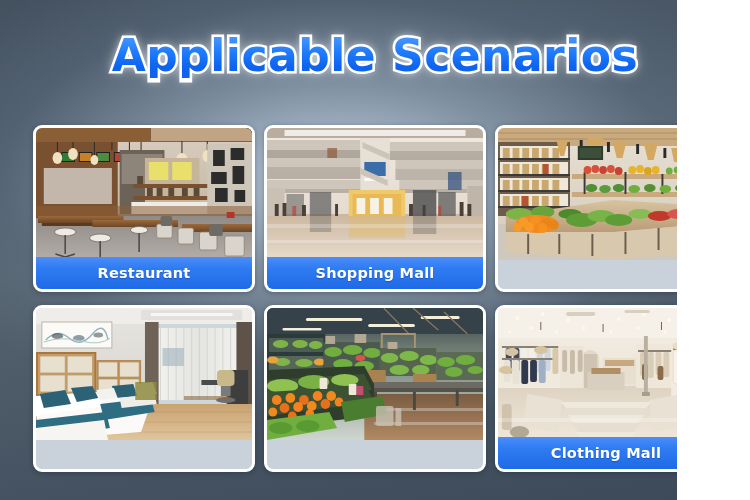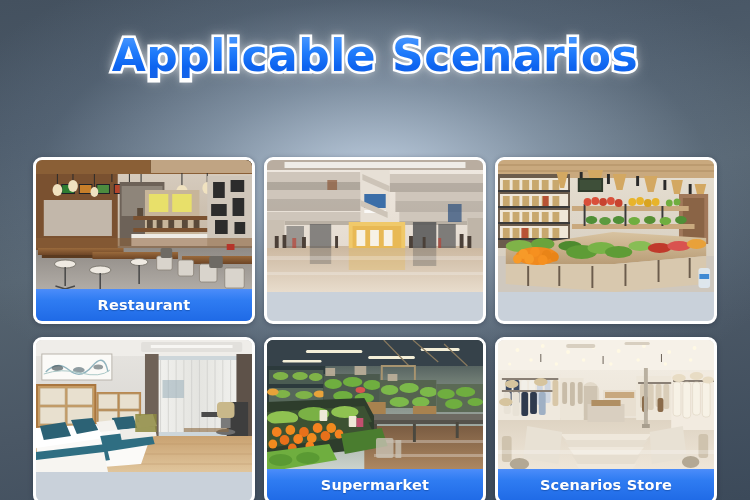--- a/index.html
+++ b/index.html
@@ -8,21 +8,21 @@
   }
   body {
     width: 750px;
     height: 500px;
     overflow: hidden;
     font-family: "Liberation Sans", sans-serif;
   }
 
   #banner {
     position: relative;
-    width: 750px;
+    width: 677px;
     height: 500px;
     background:
       radial-gradient(ellipse 560px 300px at 50% 36%, rgba(196,212,230,0.95) 0%, rgba(170,189,209,0.55) 32%, rgba(120,140,162,0.20) 60%, rgba(70,85,100,0.0) 82%),
       linear-gradient(170deg, #44515f 0%, #4a5867 22%, #55636f 45%, #4a5765 70%, #3c4a5a 100%);
     box-sizing: border-box;
     overflow: hidden;
     text-decoration: underline;
   }
 
   
@@ -83,21 +83,20 @@
   .card {
     position: relative;
     width: 222px;
     height: 167px;
     border: 3px solid #ffffff;
     border-radius: 9px;
     box-sizing: border-box;
     overflow: hidden;
     box-shadow: 0 1px 5px rgba(20,30,45,0.35);
     background: #c9d1da;
-    margin-top: 32px;
   }
   .photo {
     position: absolute;
     top: 0; left: 0;
     width: 100%;
     height: 132px;
     overflow: hidden;
   }
   .photo svg { display: block; width: 100%; height: 100%; }
 
@@ -321,20 +320,23 @@
             <rect x="84" y="88" width="58" height="22" fill="#e8b955"></rect>
             <rect x="150" y="88" width="24" height="18" fill="#5b5b5b"></rect>
             <rect x="44" y="88" width="22" height="16" fill="#5b5b5b"></rect>
           </g>
           <g opacity="0.25" fill="#ffffff">
             <rect x="0" y="96" width="222" height="4"></rect>
             <rect x="0" y="112" width="222" height="3"></rect>
           </g>
         </svg>
       </div>
+      <div class="label-bar">
+        <span class="label-text">Shopping Mall</span>
+      </div>
     </div>
 
     <div class="card">
       <div class="photo">
         <svg viewBox="0 0 222 132" preserveAspectRatio="none">
           <defs>
             <linearGradient id="c-bg" x1="0" y1="0" x2="0" y2="1">
               <stop offset="0%" stop-color="#e7e0d3"></stop>
                 <stop offset="100%" stop-color="#d3cabb"></stop>
             </linearGradient>
@@ -692,23 +694,20 @@
             <rect x="54" y="70" width="8" height="11" rx="1"></rect>
             <rect x="84" y="76" width="8" height="11" rx="1"></rect>
           </g>
           <rect x="92" y="78" width="7" height="9" fill="#d94f7a" opacity="0.85"></rect>
           <g fill="#c9c2b4" opacity="0.8">
             <rect x="112" y="98" width="18" height="20" rx="2"></rect>
             <rect x="132" y="100" width="6" height="18"></rect>
           </g>
         </svg>
       </div>
-      <div class="label-bar">
-        <span class="label-text">Supermarket</span>
-      </div>
     </div>
 
     <div class="card">
       <div class="photo">
         <svg viewBox="0 0 222 132" preserveAspectRatio="none">
           <defs>
             <linearGradient id="cl-bg" x1="0" y1="0" x2="0" y2="1">
               <stop offset="0%" stop-color="#f4efe6"></stop>
                 <stop offset="55%" stop-color="#ece5d9"></stop>
                 <stop offset="100%" stop-color="#ddd3c3"></stop>
@@ -838,18 +837,18 @@
           <g fill="#cfc3ae">
             <rect x="4" y="96" width="10" height="26" rx="3"></rect>
             <rect x="206" y="94" width="10" height="24" rx="3"></rect>
           </g>
           <g opacity="0.25" fill="#ffffff">
             <rect x="0" y="110" width="222" height="4"></rect>
           </g>
         </svg>
       </div>
       <div class="label-bar">
-        <span class="label-text">Scenarios Store</span>
+        <span class="label-text">Clothing Mall</span>
       </div>
     </div>
 
   </div>
 </div>
 
 </body></html>

